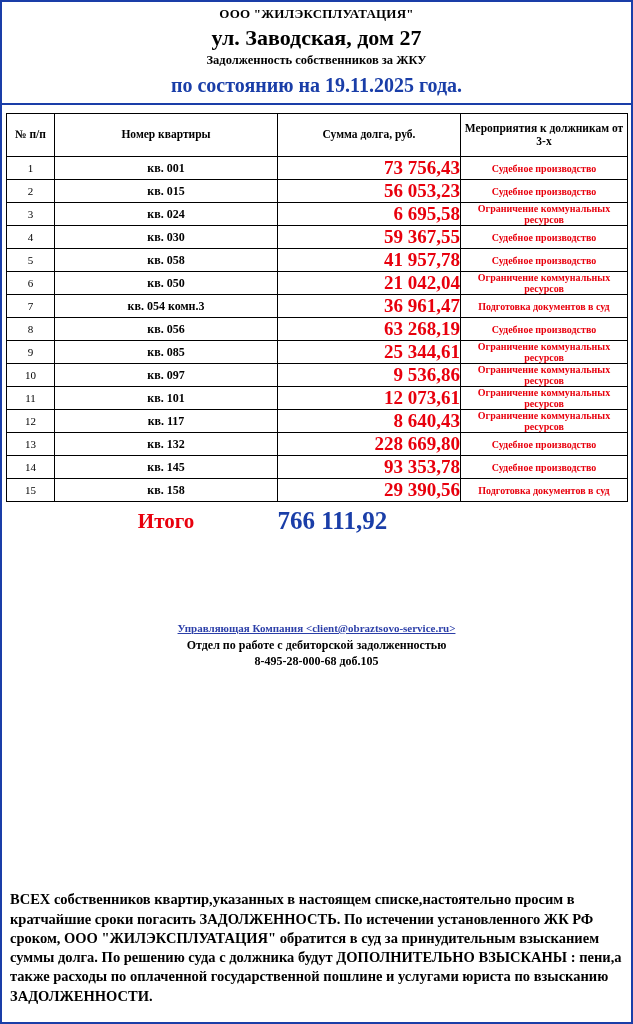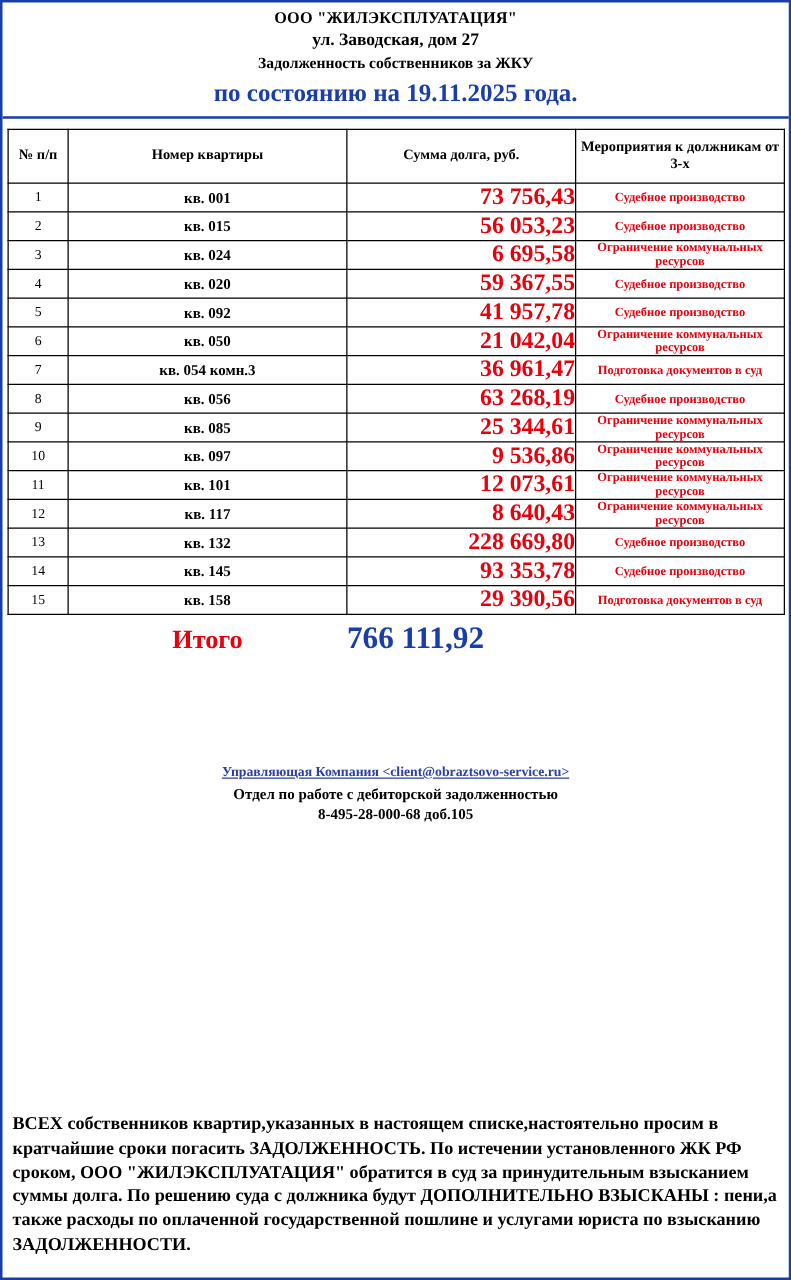--- a/index.html
+++ b/index.html
@@ -27,21 +27,21 @@
     padding-top: 4px;
   }
   .org {
     font-family: "Liberation Serif", serif;
     font-size: 13px;
     font-weight: bold;
     color: #000;
     letter-spacing: 0.2px;
   }
   .addr {
-    font-size: 14px;
+    font-size: 22px;
     font-weight: bold;
     color: #000;
     margin-top: 3px;
     font-family: "Liberation Serif", serif;
   }
   .subtitle {
     font-size: 12.5px;
     font-weight: bold;
     color: #000000;
     margin-top: 2px;
@@ -210,27 +210,27 @@
         <td class="act">Судебное производство</td>
       </tr>
       <tr>
         <td class="num">3</td>
         <td class="flat">кв. 024</td>
         <td class="sum">6 695,58</td>
         <td class="act">Ограничение  коммунальных ресурсов</td>
       </tr>
       <tr>
         <td class="num">4</td>
-        <td class="flat">кв. 020</td>
+        <td class="flat">кв. 030</td>
         <td class="sum">59 367,55</td>
         <td class="act">Судебное производство</td>
       </tr>
       <tr>
         <td class="num">5</td>
-        <td class="flat">кв. 092</td>
+        <td class="flat">кв. 058</td>
         <td class="sum">41 957,78</td>
         <td class="act">Судебное производство</td>
       </tr>
       <tr>
         <td class="num">6</td>
         <td class="flat">кв. 050</td>
         <td class="sum">21 042,04</td>
         <td class="act">Ограничение  коммунальных ресурсов</td>
       </tr>
       <tr>

